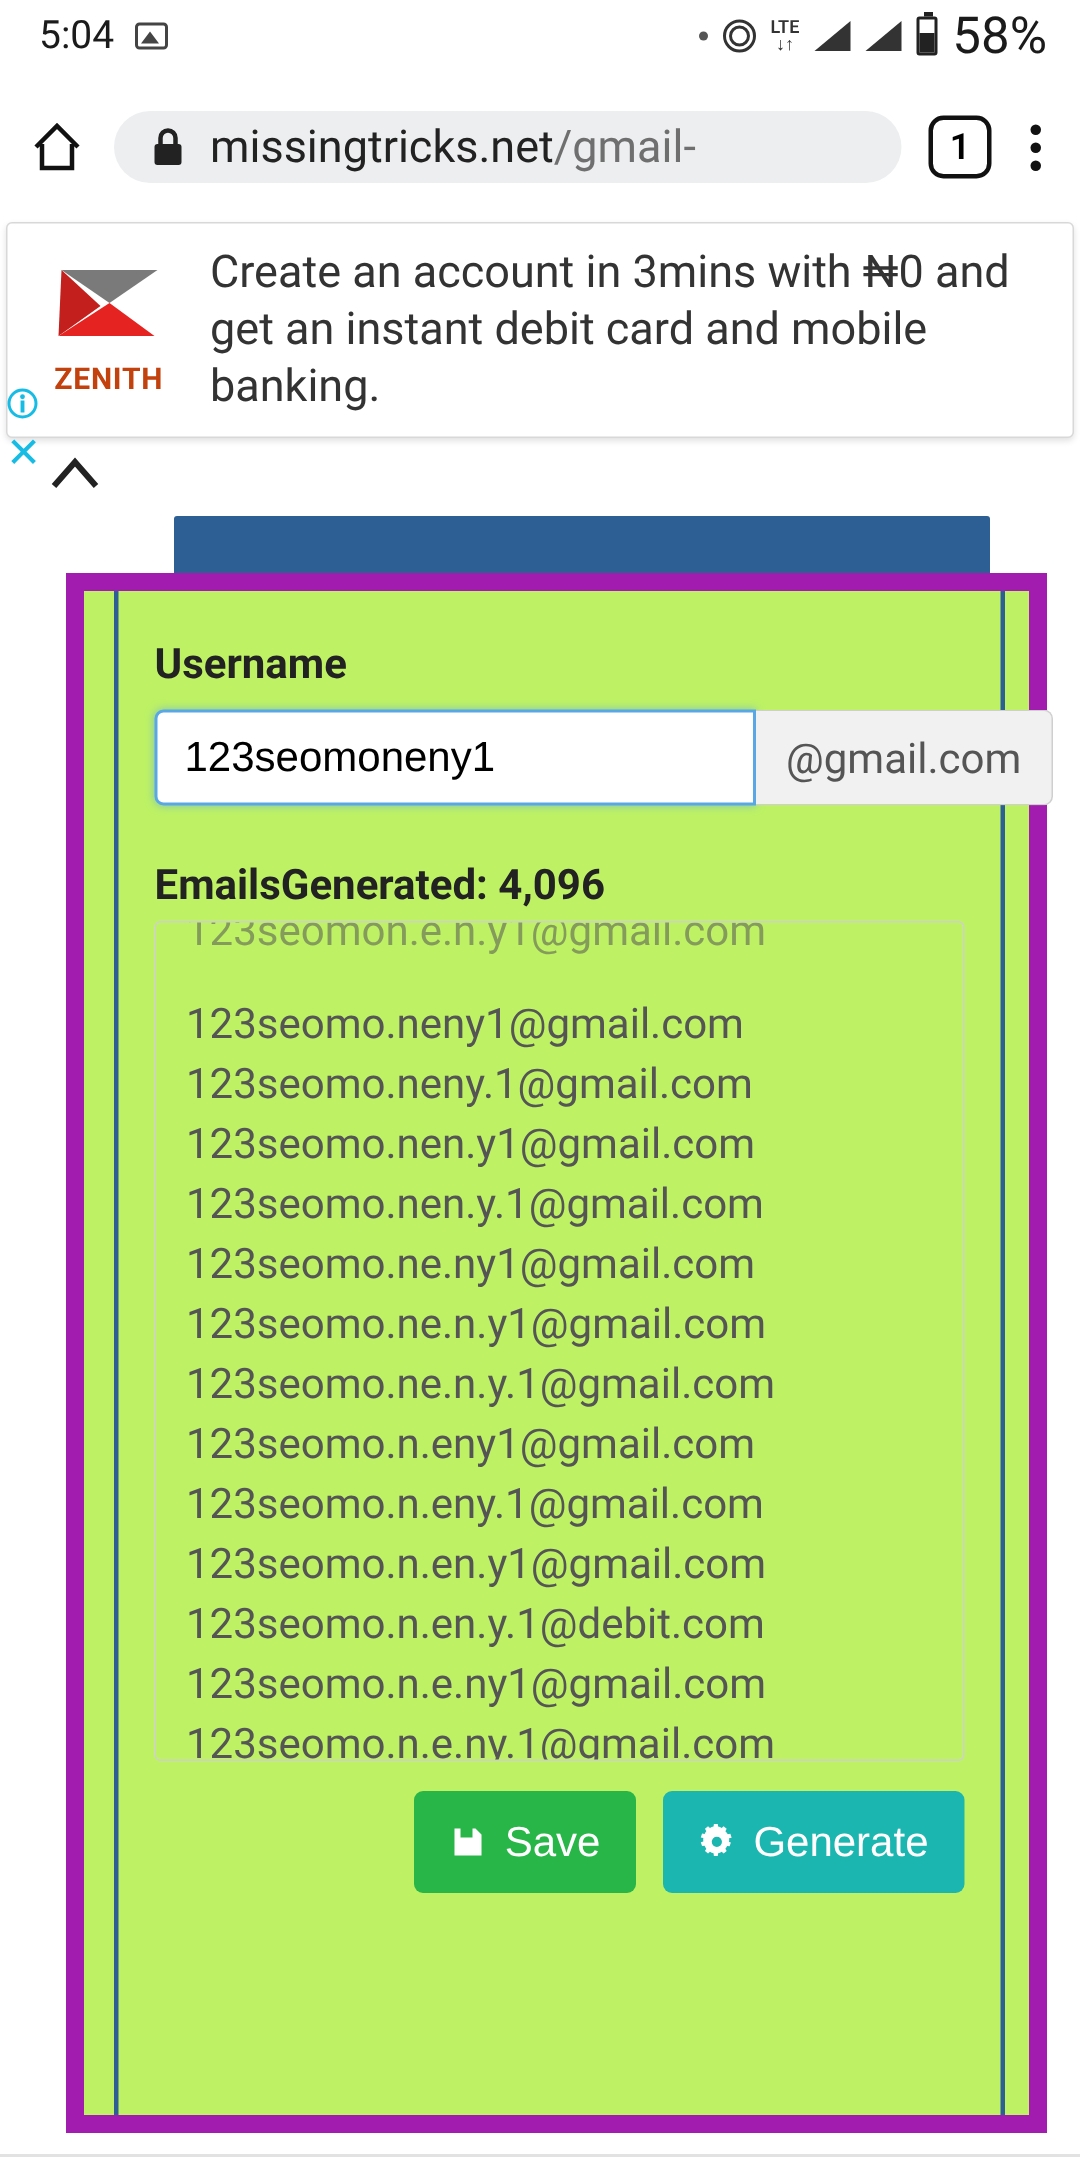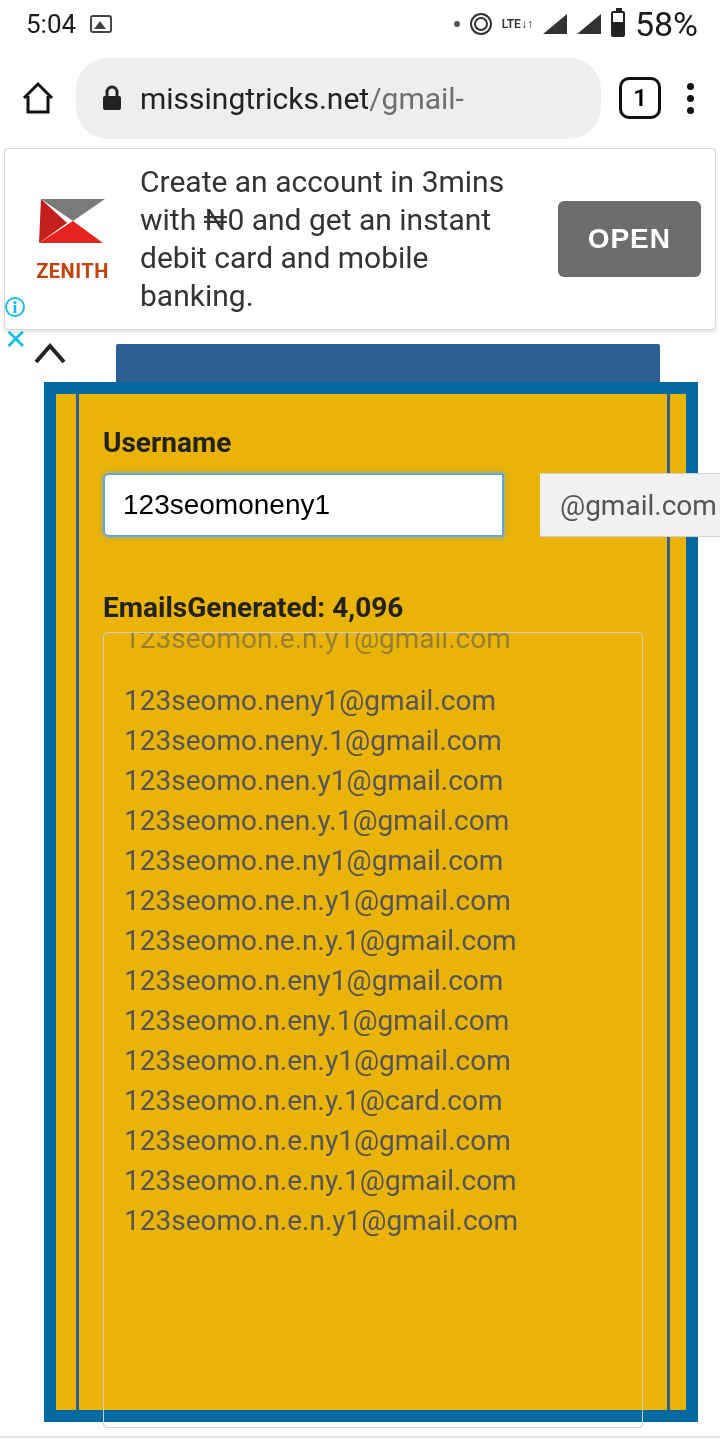--- a/index.html
+++ b/index.html
@@ -34,41 +34,41 @@
     border-left:6px solid transparent;
     border-right:6px solid transparent;
     border-bottom:8px solid #444;
   }
   .dot{width:6px;height:6px;background:#555;border-radius:50%;}
   .hotspot{
     width:22px;height:22px;border:2px solid #333;border-radius:50%;
     display:flex;align-items:center;justify-content:center;
   }
   .hotspot::before{content:"";width:10px;height:10px;border:2px solid #333;border-radius:50%;}
-  .lte-block{display:flex;align-items:center;font-size:12px;line-height:11px;font-weight:600;color:#333;}
+  .lte-block{display:flex;flex-direction:column;align-items:center;font-size:12px;line-height:11px;font-weight:600;color:#333;}
   .signal{width:0;height:0;border-style:solid;border-width:0 0 20px 24px;border-color:transparent transparent #333 transparent;}
   .battery{
     width:14px;height:26px;border:2px solid #222;border-radius:2px;position:relative;
     display:flex;align-items:flex-end;
   }
   .battery::before{content:"";position:absolute;top:-5px;left:3px;width:6px;height:3px;background:#222;}
   .battery-fill{width:100%;height:58%;background:#222;}
   .battery-text{font-size:34px;color:#1b1b1b;}
 
   
   .browser-bar{
     height:100px;
     display:flex;
     align-items:center;
     padding:0 18px;
     gap:18px;
   }
   .home-icon{width:40px;height:40px;stroke:#111;stroke-width:3;fill:none;}
   .omnibox{
-    flex:1;height:81px;background:#eceef0;border-radius:32px;
+    flex:1;height:48px;background:#eceef0;border-radius:32px;
     display:flex;align-items:center;padding:0 24px;gap:16px;
     font-size:30px;color:#333;overflow:hidden;white-space:nowrap;
   }
   .lock-icon{width:24px;height:28px;fill:#222;flex-shrink:0;}
   .url-host{color:#222;}
   .url-path{color:#6f6f6f;}
   .tab-badge{
     width:42px;height:42px;border:3.5px solid #111;border-radius:10px;
     display:flex;align-items:center;justify-content:center;
     font-size:24px;font-weight:600;
@@ -110,49 +110,49 @@
   
   .page-header-peek{
     position:absolute;top:344px;left:116px;right:60px;height:42px;
     background:#2d5e94;border-radius:2px 2px 0 0;
   }
 
   
   .red-frame{
     position:absolute;
     top:382px;left:44px;right:22px;bottom:18px;
-    border:12px solid #0369a1;
-    background:#eab308;
+    border:12px solid #a21caf;
+    background:#bef264;
   }
   .blue-inset{
     position:absolute;top:0;bottom:0;
     border-left:3px solid #2d5e94;border-right:3px solid #2d5e94;
     left:20px; right:16px;
     padding:32px 24px 20px 24px;
   }
 
   .section-label{font-size:28px;font-weight:700;color:#222;margin-bottom:14px;}
-  .input-row{display:flex;margin-bottom:54px;gap:36px;}
+  .input-row{display:flex;margin-bottom:36px;}
   .username-input{
     flex:1;border:2px solid #5aa7e6;border-radius:6px 0 0 6px;
     font-size:28px;padding:14px 18px;outline:none;
     box-shadow:0 0 6px rgba(90,167,230,0.6);
   }
   .domain-badge{
     border:1px solid #cfcfcf;background:#f1f1f1;border-left:none;
     border-radius:0 6px 6px 0;font-size:28px;color:#555;
     display:flex;align-items:center;padding:0 20px;
   }
 
   .count-line{font-size:28px;color:#222;margin-bottom:8px;}
   .count-line b{font-weight:700;}
 
   .email-box{
     border:1px solid #cfcfcf;border-radius:4px;
-    height:796px;overflow:hidden;
+    height:560px;overflow:hidden;
     padding:8px 20px;
     font-size:28px;line-height:40px;color:#555;
   }
   .email-box .cut-top{color:#555;opacity:.55;transform:translateY(-22px);}
   .email-box div{white-space:nowrap;}
 
   .btn-row{display:flex;justify-content:flex-end;gap:18px;margin-top:20px;}
   .btn{
     border:none;border-radius:6px;color:#fff;font-size:28px;
     padding:18px 24px;display:flex;align-items:center;gap:12px;
@@ -218,21 +218,20 @@
       <span class="zenith-mark">
         <svg viewBox="0 0 80 60">
           <polygon points="8,4 72,4 40,26" fill="#7a7a7a"></polygon>
           <polygon points="6,48 70,48 40,26" fill="#e52421"></polygon>
           <polygon points="8,4 6,48 34,28" fill="#c21f1d"></polygon>
         </svg>
       </span>
       <span class="zenith-text">ZENITH</span>
     </div>
     <div class="ad-copy">Create an account in 3mins with ₦0 and get an instant debit card and mobile banking.</div>
-    <button class="ad-open-btn">OPEN</button>
   </div>
   <span class="ad-info">
     <svg width="22" height="22" viewBox="0 0 22 22">
         <circle cx="11" cy="11" r="9" fill="none" stroke="#17bce4" stroke-width="2"></circle>
         <circle cx="11" cy="6.5" r="1.6" fill="#17bce4"></circle>
         <rect x="9.7" y="9" width="2.6" height="8" fill="#17bce4"></rect>
       </svg>
   </span>
   <span class="ad-close">✕</span>
   <span class="chevron-up">
@@ -264,21 +263,21 @@
         <div>123seomo.neny1@gmail.com</div>
         <div>123seomo.neny.1@gmail.com</div>
         <div>123seomo.nen.y1@gmail.com</div>
         <div>123seomo.nen.y.1@gmail.com</div>
         <div>123seomo.ne.ny1@gmail.com</div>
         <div>123seomo.ne.n.y1@gmail.com</div>
         <div>123seomo.ne.n.y.1@gmail.com</div>
         <div>123seomo.n.eny1@gmail.com</div>
         <div>123seomo.n.eny.1@gmail.com</div>
         <div>123seomo.n.en.y1@gmail.com</div>
-        <div>123seomo.n.en.y.1@card.com</div>
+        <div>123seomo.n.en.y.1@debit.com</div>
         <div>123seomo.n.e.ny1@gmail.com</div>
         <div>123seomo.n.e.ny.1@gmail.com</div>
         <div>123seomo.n.e.n.y1@gmail.com</div>
       </div>
 
     <div class="btn-row">
       <button class="btn btn-save">
         <svg viewBox="0 0 24 24">
             <path d="M3 3h14l4 4v14H3z M7 3v6h8V3 M7 21v-7h10v7"></path>
           </svg>

